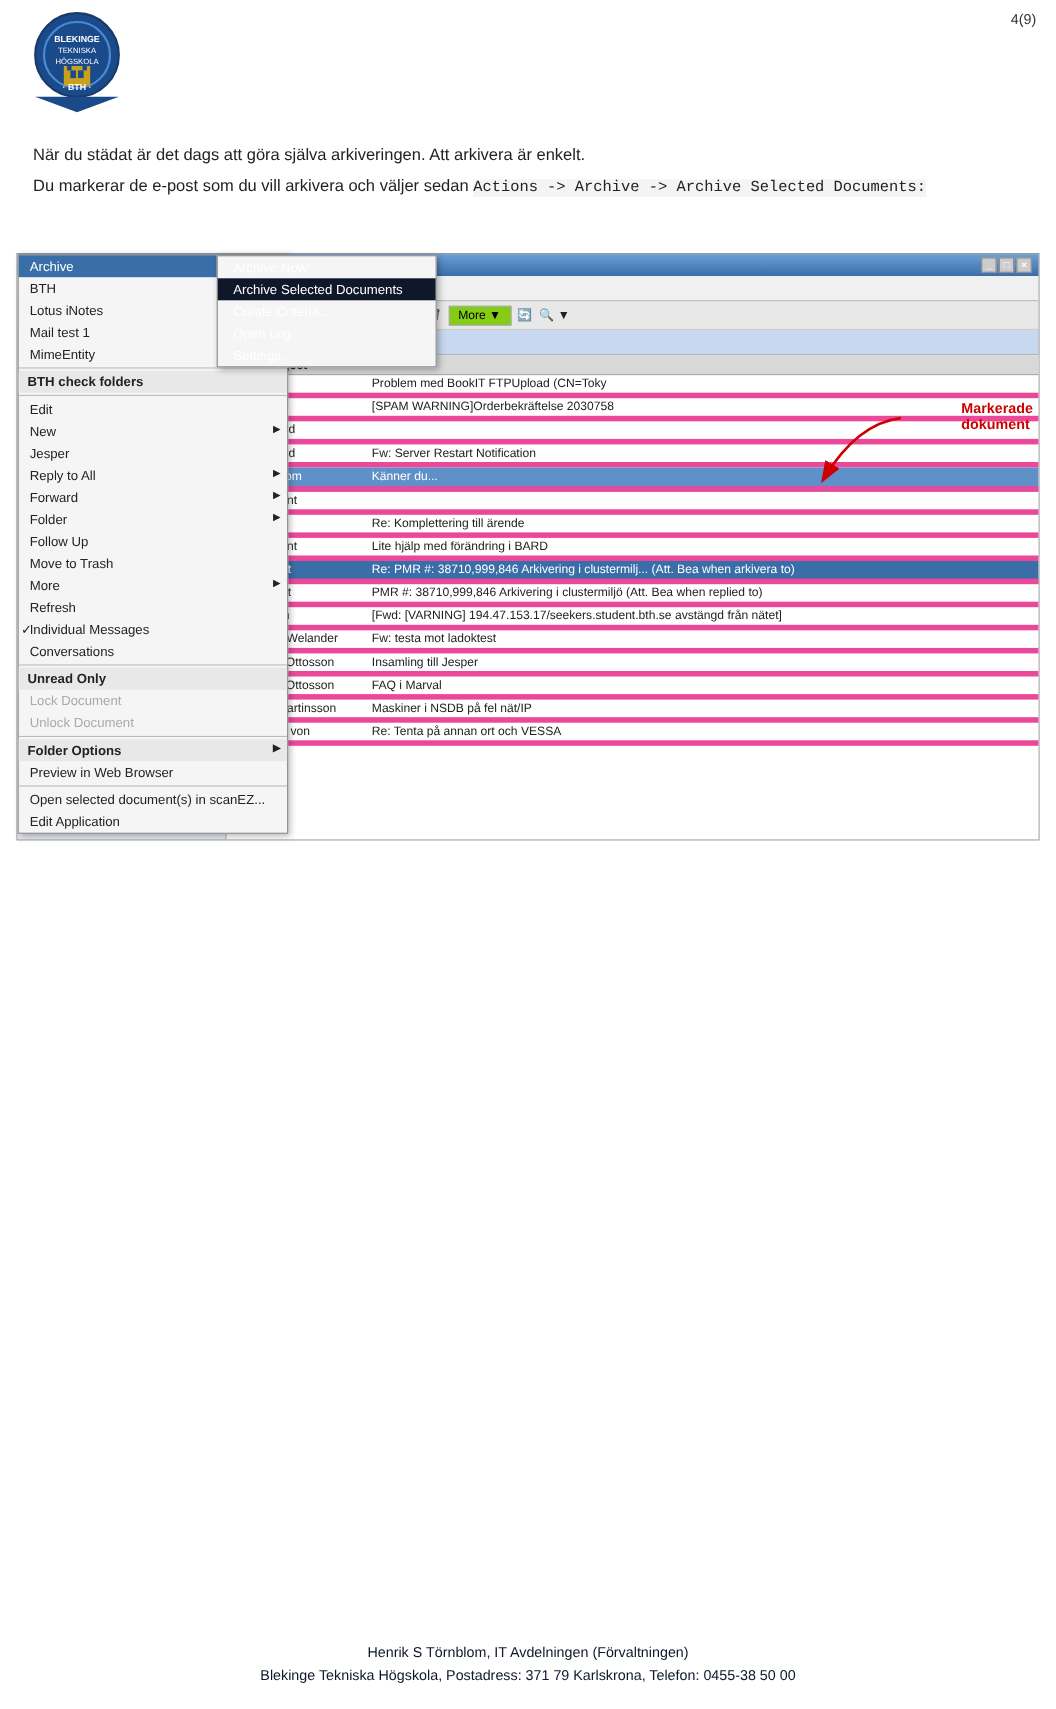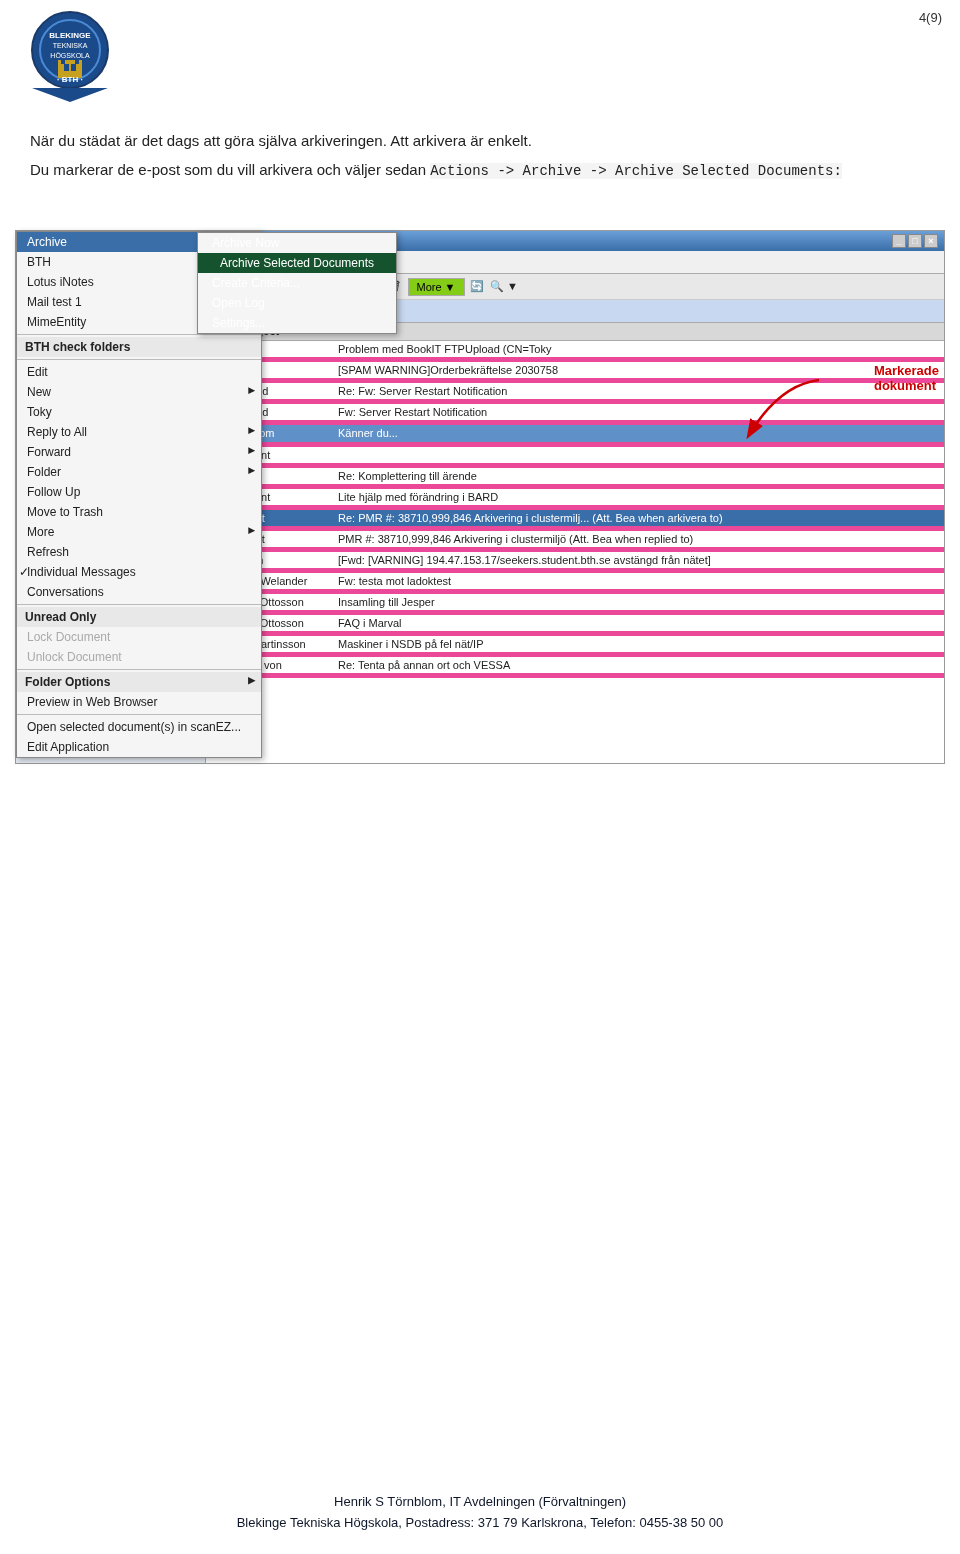--- a/index.html
+++ b/index.html
@@ -225,21 +225,21 @@
       position: absolute;
       left: 180px;
       top: 0;
       background: #f5f5f5;
       border: 1px solid #888;
       box-shadow: 2px 2px 6px rgba(0,0,0,0.3);
       min-width: 200px;
       z-index: 200;
     }
     .sub-menu .dd-item { padding: 3px 14px; cursor: pointer; }
-    .sub-menu .dd-item.active-item { background: #14532d; color: white; text-align: center; }
+    .sub-menu .dd-item.active-item { background: #0f172a; color: white; }
 
     
     .annotation-area {
       position: absolute;
       top: 40px;
       right: 5px;
       z-index: 300;
     }
     .annotation-text {
       color: #cc0000;
@@ -351,21 +351,21 @@
         </div>
         <div class="dd-item">BTH</div>
         <div class="dd-item">Lotus iNotes</div>
         <div class="dd-item">Mail test 1</div>
         <div class="dd-item">MimeEntity</div>
         <div class="dd-separator"></div>
         <div class="dd-item" style="font-weight:bold; background:#e8e8e8; padding-left:8px;">BTH check folders</div>
         <div class="dd-separator"></div>
         <div class="dd-item">Edit</div>
         <div class="dd-item has-sub">New</div>
-        <div class="dd-item">Toky</div>
+        <div class="dd-item">Jesper</div>
         <div class="dd-item has-sub">Reply to All</div>
         <div class="dd-item has-sub">Forward</div>
         <div class="dd-item has-sub">Folder</div>
         <div class="dd-item">Follow Up</div>
         <div class="dd-item">Move to Trash</div>
         <div class="dd-item has-sub">More</div>
         <div class="dd-item">Refresh</div>
         <div class="dd-item checked">Individual Messages</div>
         <div class="dd-item">Conversations</div>
         <div class="dd-separator"></div>
@@ -396,21 +396,20 @@
           <div class="email-col-subject">Problem med BookIT FTPUpload (CN=Toky</div>
         </div>
         <div class="email-row">
           <div class="email-col-icon"></div>
           <div class="email-col-from"></div>
           <div class="email-col-subject">[SPAM WARNING]Orderbekräftelse 2030758</div>
         </div>
         <div class="email-row">
           <div class="email-col-icon"></div>
           <div class="email-col-from">gebrand</div>
-          <div class="email-col-subject">Re: Fw: Server Restart Notification</div>
         </div>
         <div class="email-row">
           <div class="email-col-icon"></div>
           <div class="email-col-from">gebrand</div>
           <div class="email-col-subject">Fw: Server Restart Notification</div>
         </div>
         <div class="email-row highlight-row">
           <div class="email-col-icon">▷</div>
           <div class="email-col-from">Törnblom</div>
           <div class="email-col-subject">Känner du...</div>

